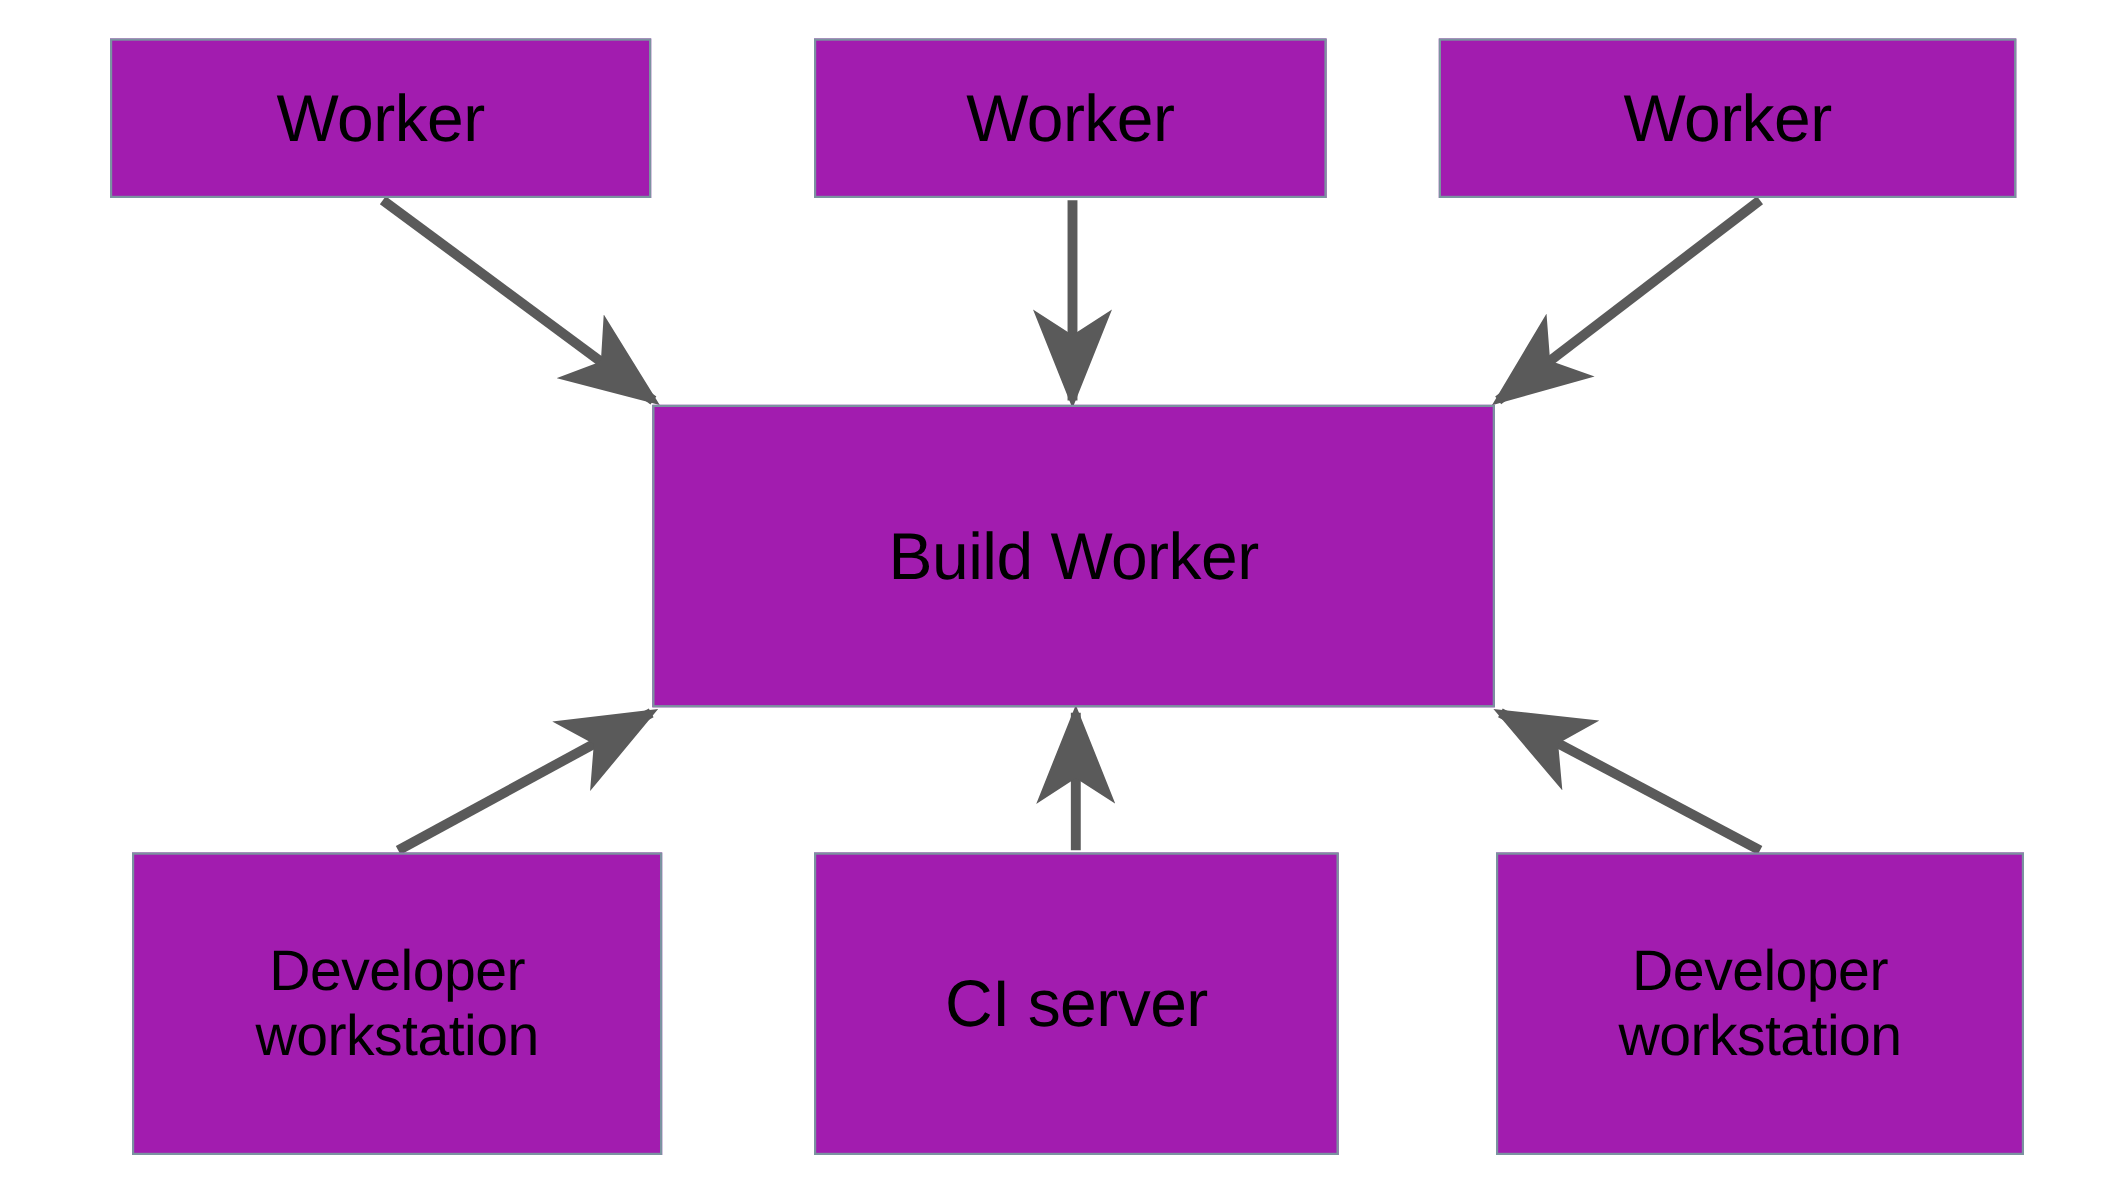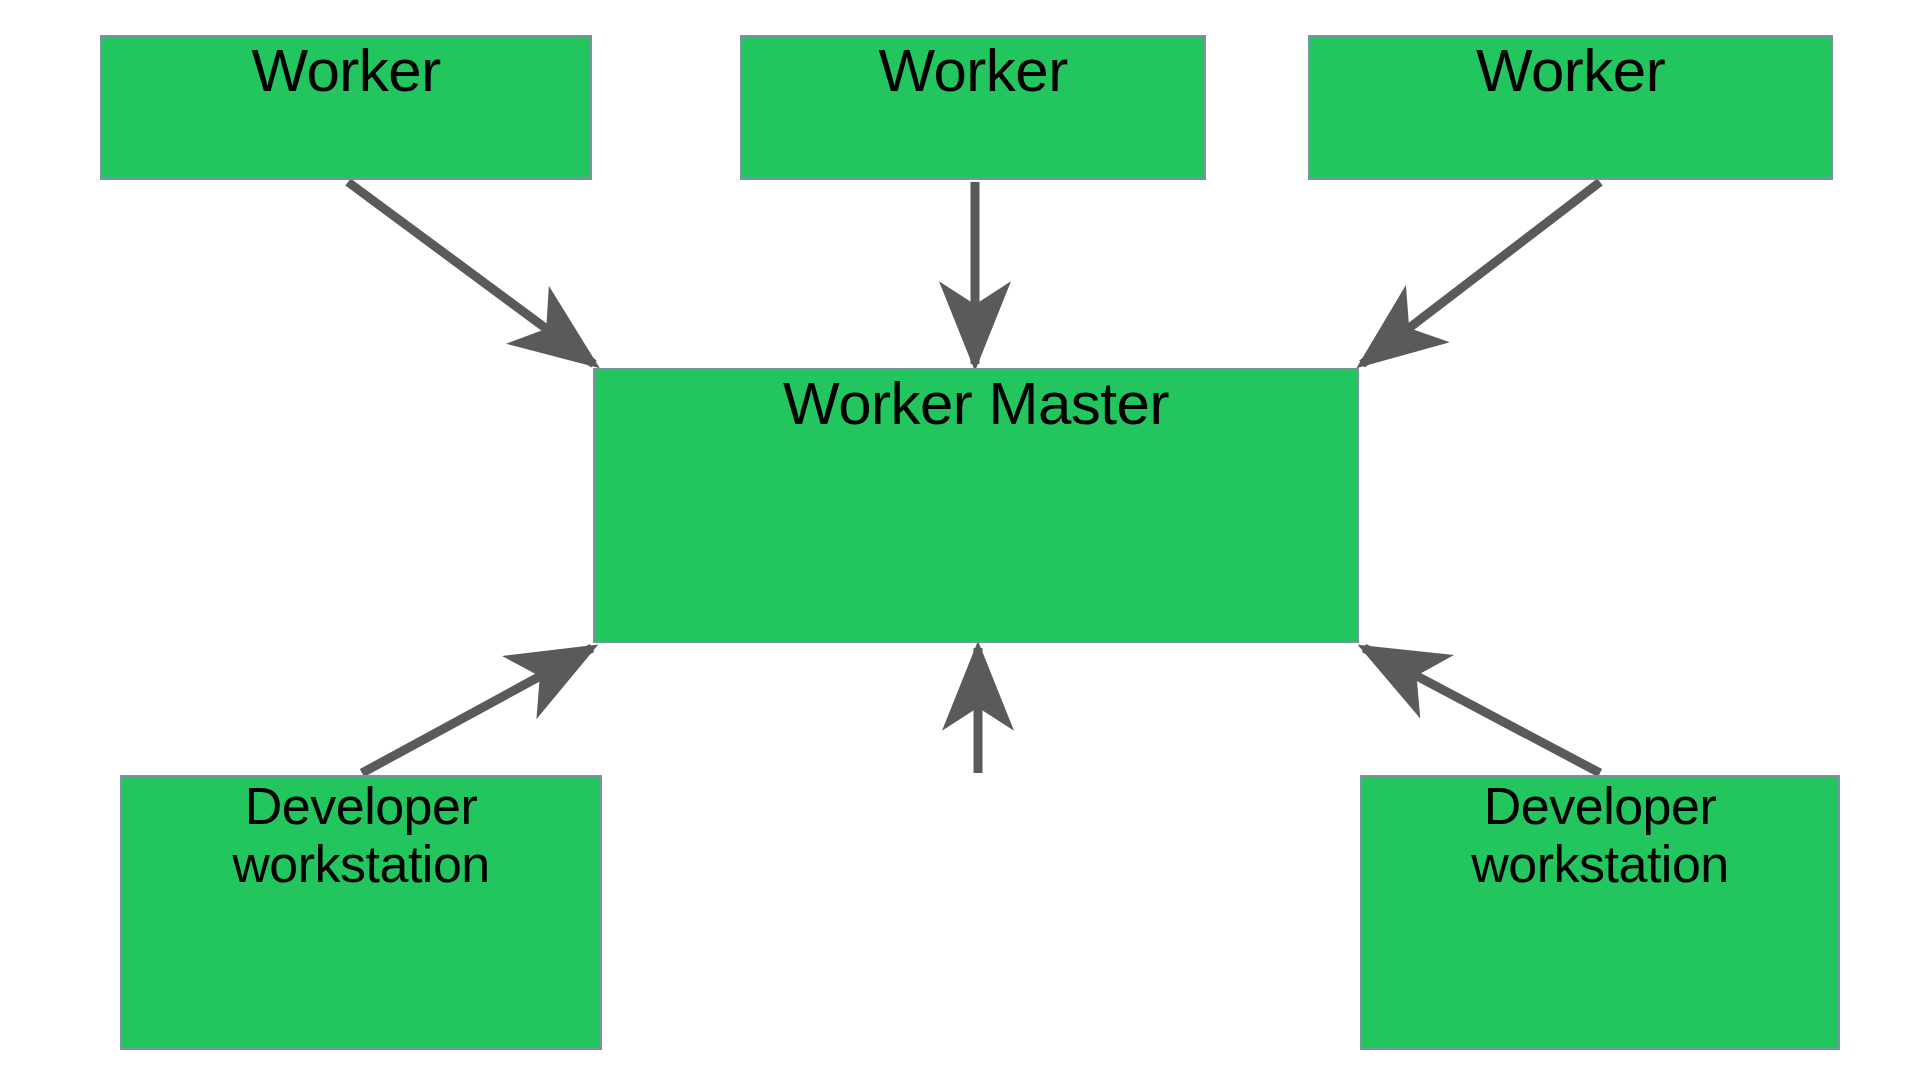--- a/index.html
+++ b/index.html
@@ -21,24 +21,24 @@
     position: absolute;
     left: 0;
     top: 0;
     width: 1910px;
     height: 1090px;
     pointer-events: none;
   }
   .node {
     position: absolute;
     box-sizing: border-box;
-    background: #22c55e;
+    background: #a21caf;
     border: 2px solid #7b93a0;
     display: flex;
-    align-items: flex-start;
+    align-items: center;
     justify-content: center;
     text-align: center;
   }
   .node-label {
     color: #000000;
     font-family: "Liberation Sans", sans-serif;
     font-weight: 400;
     line-height: 1.12;
     white-space: pre-line;
     letter-spacing: -0.5px;
@@ -88,27 +88,30 @@
 
   <div class="node" id="node-worker-mid">
     <span class="node-label lbl-worker">Worker</span>
   </div>
 
   <div class="node" id="node-worker-right">
     <span class="node-label lbl-worker">Worker</span>
   </div>
 
   <div class="node" id="node-build-master">
-    <span class="node-label lbl-master">Worker Master</span>
+    <span class="node-label lbl-master">Build Worker</span>
   </div>
 
   <div class="node" id="node-dev-left">
     <span class="node-label lbl-dev">Developer
 workstation</span>
   </div>
 
+  <div class="node" id="node-ci-server">
+    <span class="node-label lbl-ci">CI server</span>
+  </div>
 
   <div class="node" id="node-dev-right">
     <span class="node-label lbl-dev">Developer
 workstation</span>
   </div>
 
 </div>
 
 </body></html>

